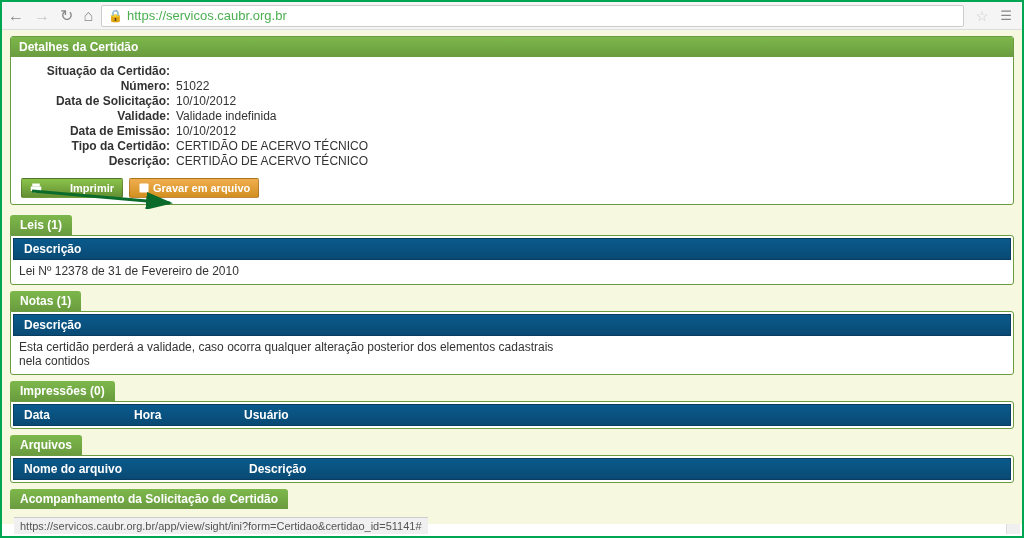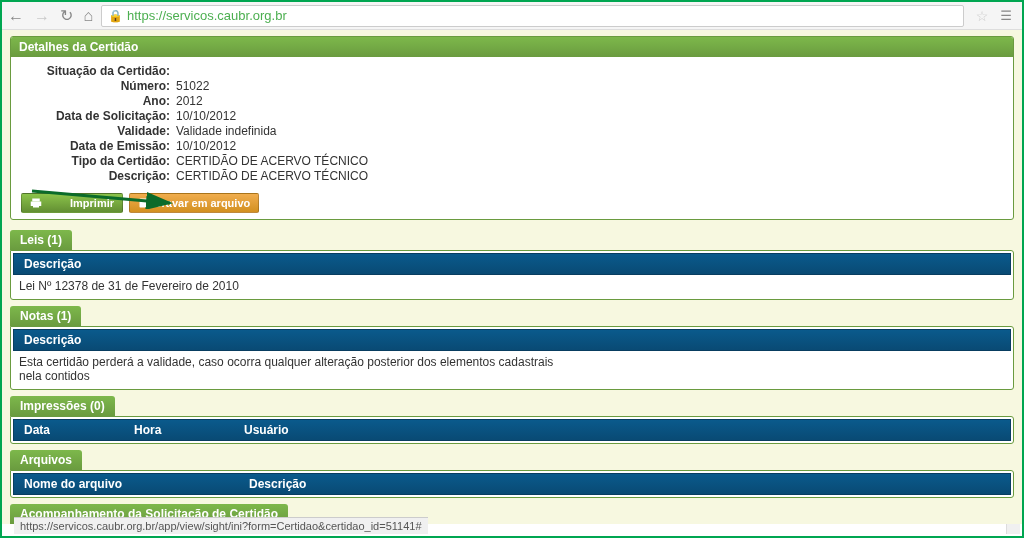--- a/index.html
+++ b/index.html
@@ -74,24 +74,20 @@
   
   <div class="panel">
     <div class="panel-header">Detalhes da Certidão</div>
     <div class="panel-body">
       <div class="detail-row">
           <div class="label">Situação da Certidão:</div>
         </div>
       <div class="detail-row">
           <div class="label">Número:</div>
           <div class="value">51022</div>
-        </div>
-      <div class="detail-row">
-          <div class="label">Ano:</div>
-          <div class="value">2012</div>
         </div>
       <div class="detail-row">
           <div class="label">Data de Solicitação:</div>
           <div class="value">10/10/2012</div>
         </div>
       <div class="detail-row">
           <div class="label">Validade:</div>
           <div class="value">Validade indefinida</div>
         </div>
       <div class="detail-row">

